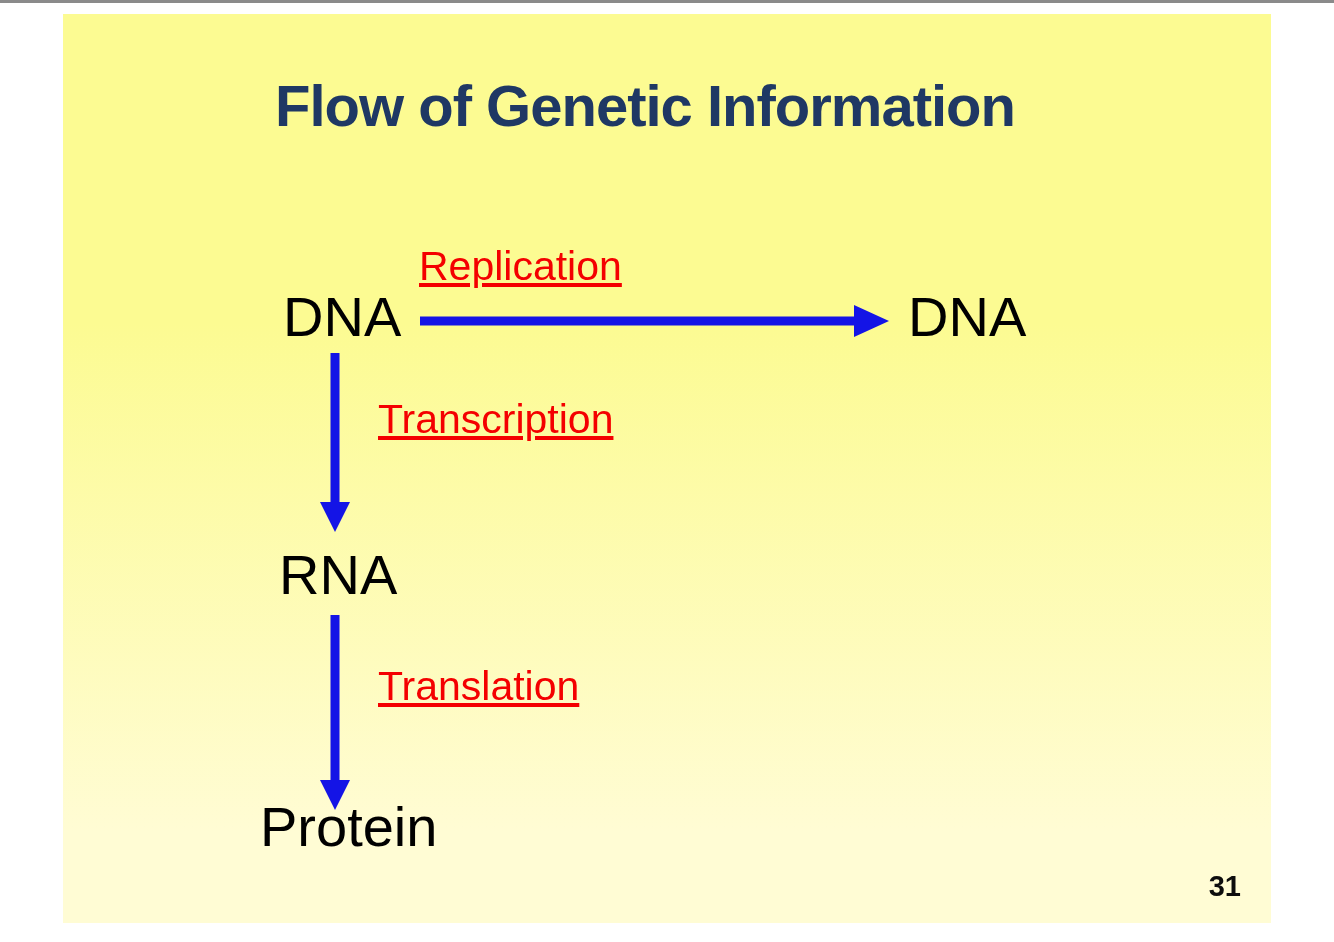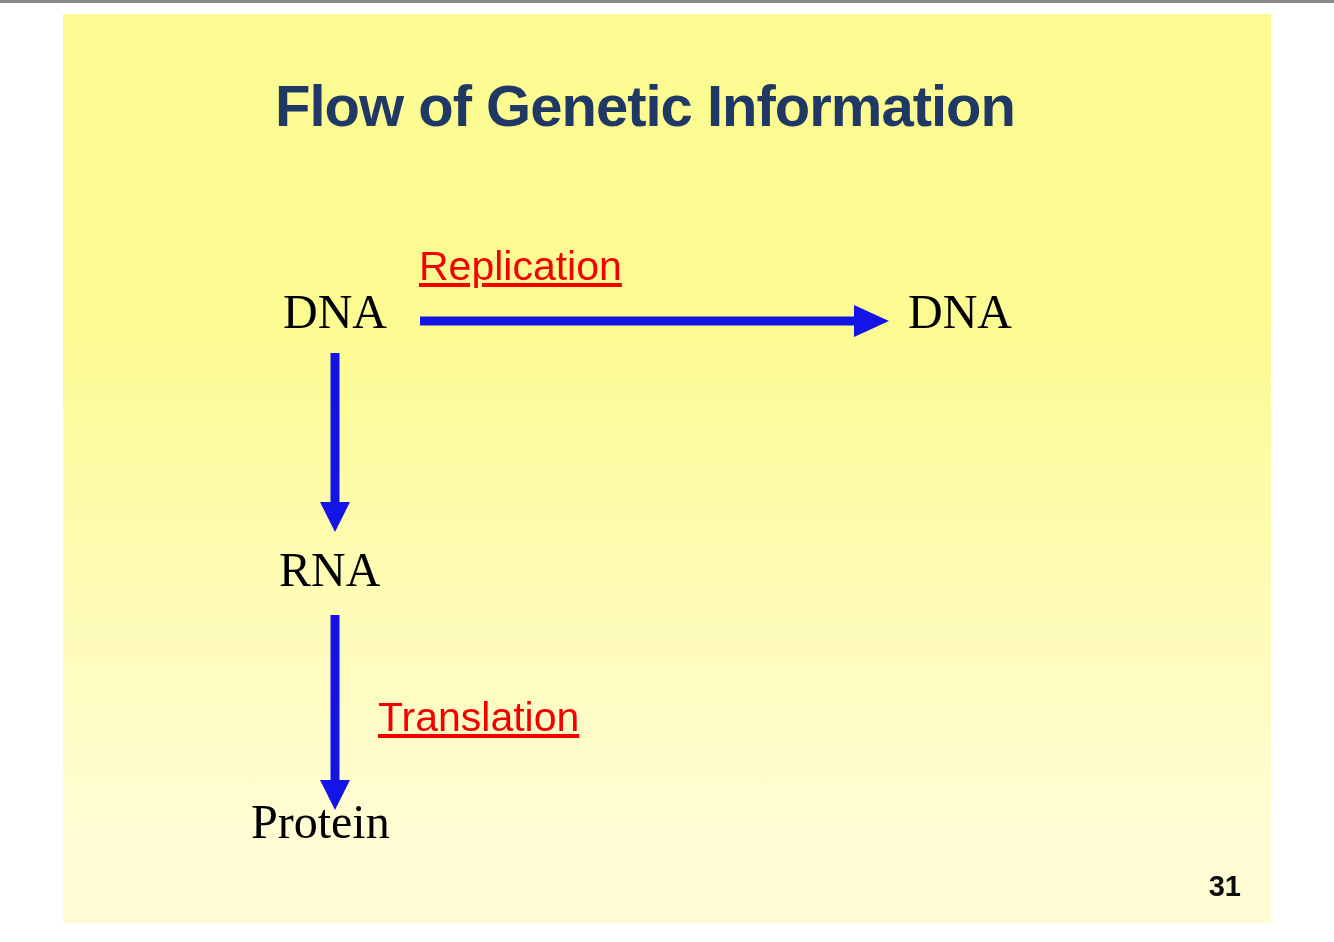--- a/index.html
+++ b/index.html
@@ -23,34 +23,34 @@
       var(--color-background-top) 34%,
       var(--color-background-bottom) 90%,
       var(--color-background-bottom) 100%);
   }
   .slide-title{
     position:absolute;left:0;top:58px;width:1164px;
     text-align:center;font-size:58px;font-weight:800;letter-spacing:-1px;
     color:var(--color-title);
   }
   .node{
-    position:absolute;font-size:48px;color:var(--color-node-text);
-    white-space:nowrap;line-height:1.1;font-family:Liberation Serif, serif;
+    position:absolute;font-size:56px;color:var(--color-node-text);
+    white-space:nowrap;line-height:1.1;
   }
   .node-dna-left{left:220px;top:272px;}
   .node-dna-right{left:845px;top:272px;}
   .node-rna{left:216px;top:530px;}
-  .node-protein{left:188px;top:782px;}
+  .node-protein{left:197px;top:782px;}
   .process-label{
     position:absolute;font-size:41px;color:var(--color-process-label);
     white-space:nowrap;line-height:1.1;text-decoration:underline;
   }
   .label-replication{left:356px;top:230px;}
   .label-transcription{left:315px;top:383px;}
-  .label-translation{left:315px;top:681px;}
+  .label-translation{left:315px;top:650px;}
   .arrow-layer{position:absolute;left:0;top:0;width:1208px;height:909px;pointer-events:none;}
   .caption{
     position:absolute;left:643px;top:722px;
     font-size:44px;line-height:1.42;color:var(--color-caption);
     white-space:nowrap;
   }
   .page-number{
     position:absolute;right:30px;top:856px;
     font-size:29px;font-weight:bold;color:#0d0d0d;
   }
@@ -79,18 +79,19 @@
         <polygon points="272,796 257,766 287,766" fill="#1414E6"></polygon>
       </g>
     </svg>
 
     <div class="node node-dna-left">DNA</div>
     <div class="node node-dna-right">DNA</div>
     <div class="node node-rna">RNA</div>
     <div class="node node-protein">Protein</div>
 
     <div class="process-label label-replication">Replication</div>
+    <div class="process-label label-transcription">Transcription</div>
     <div class="process-label label-translation">Translation</div>
 
 
     <div class="page-number">31</div>
   </div>
 </div>
 
 </body></html>

